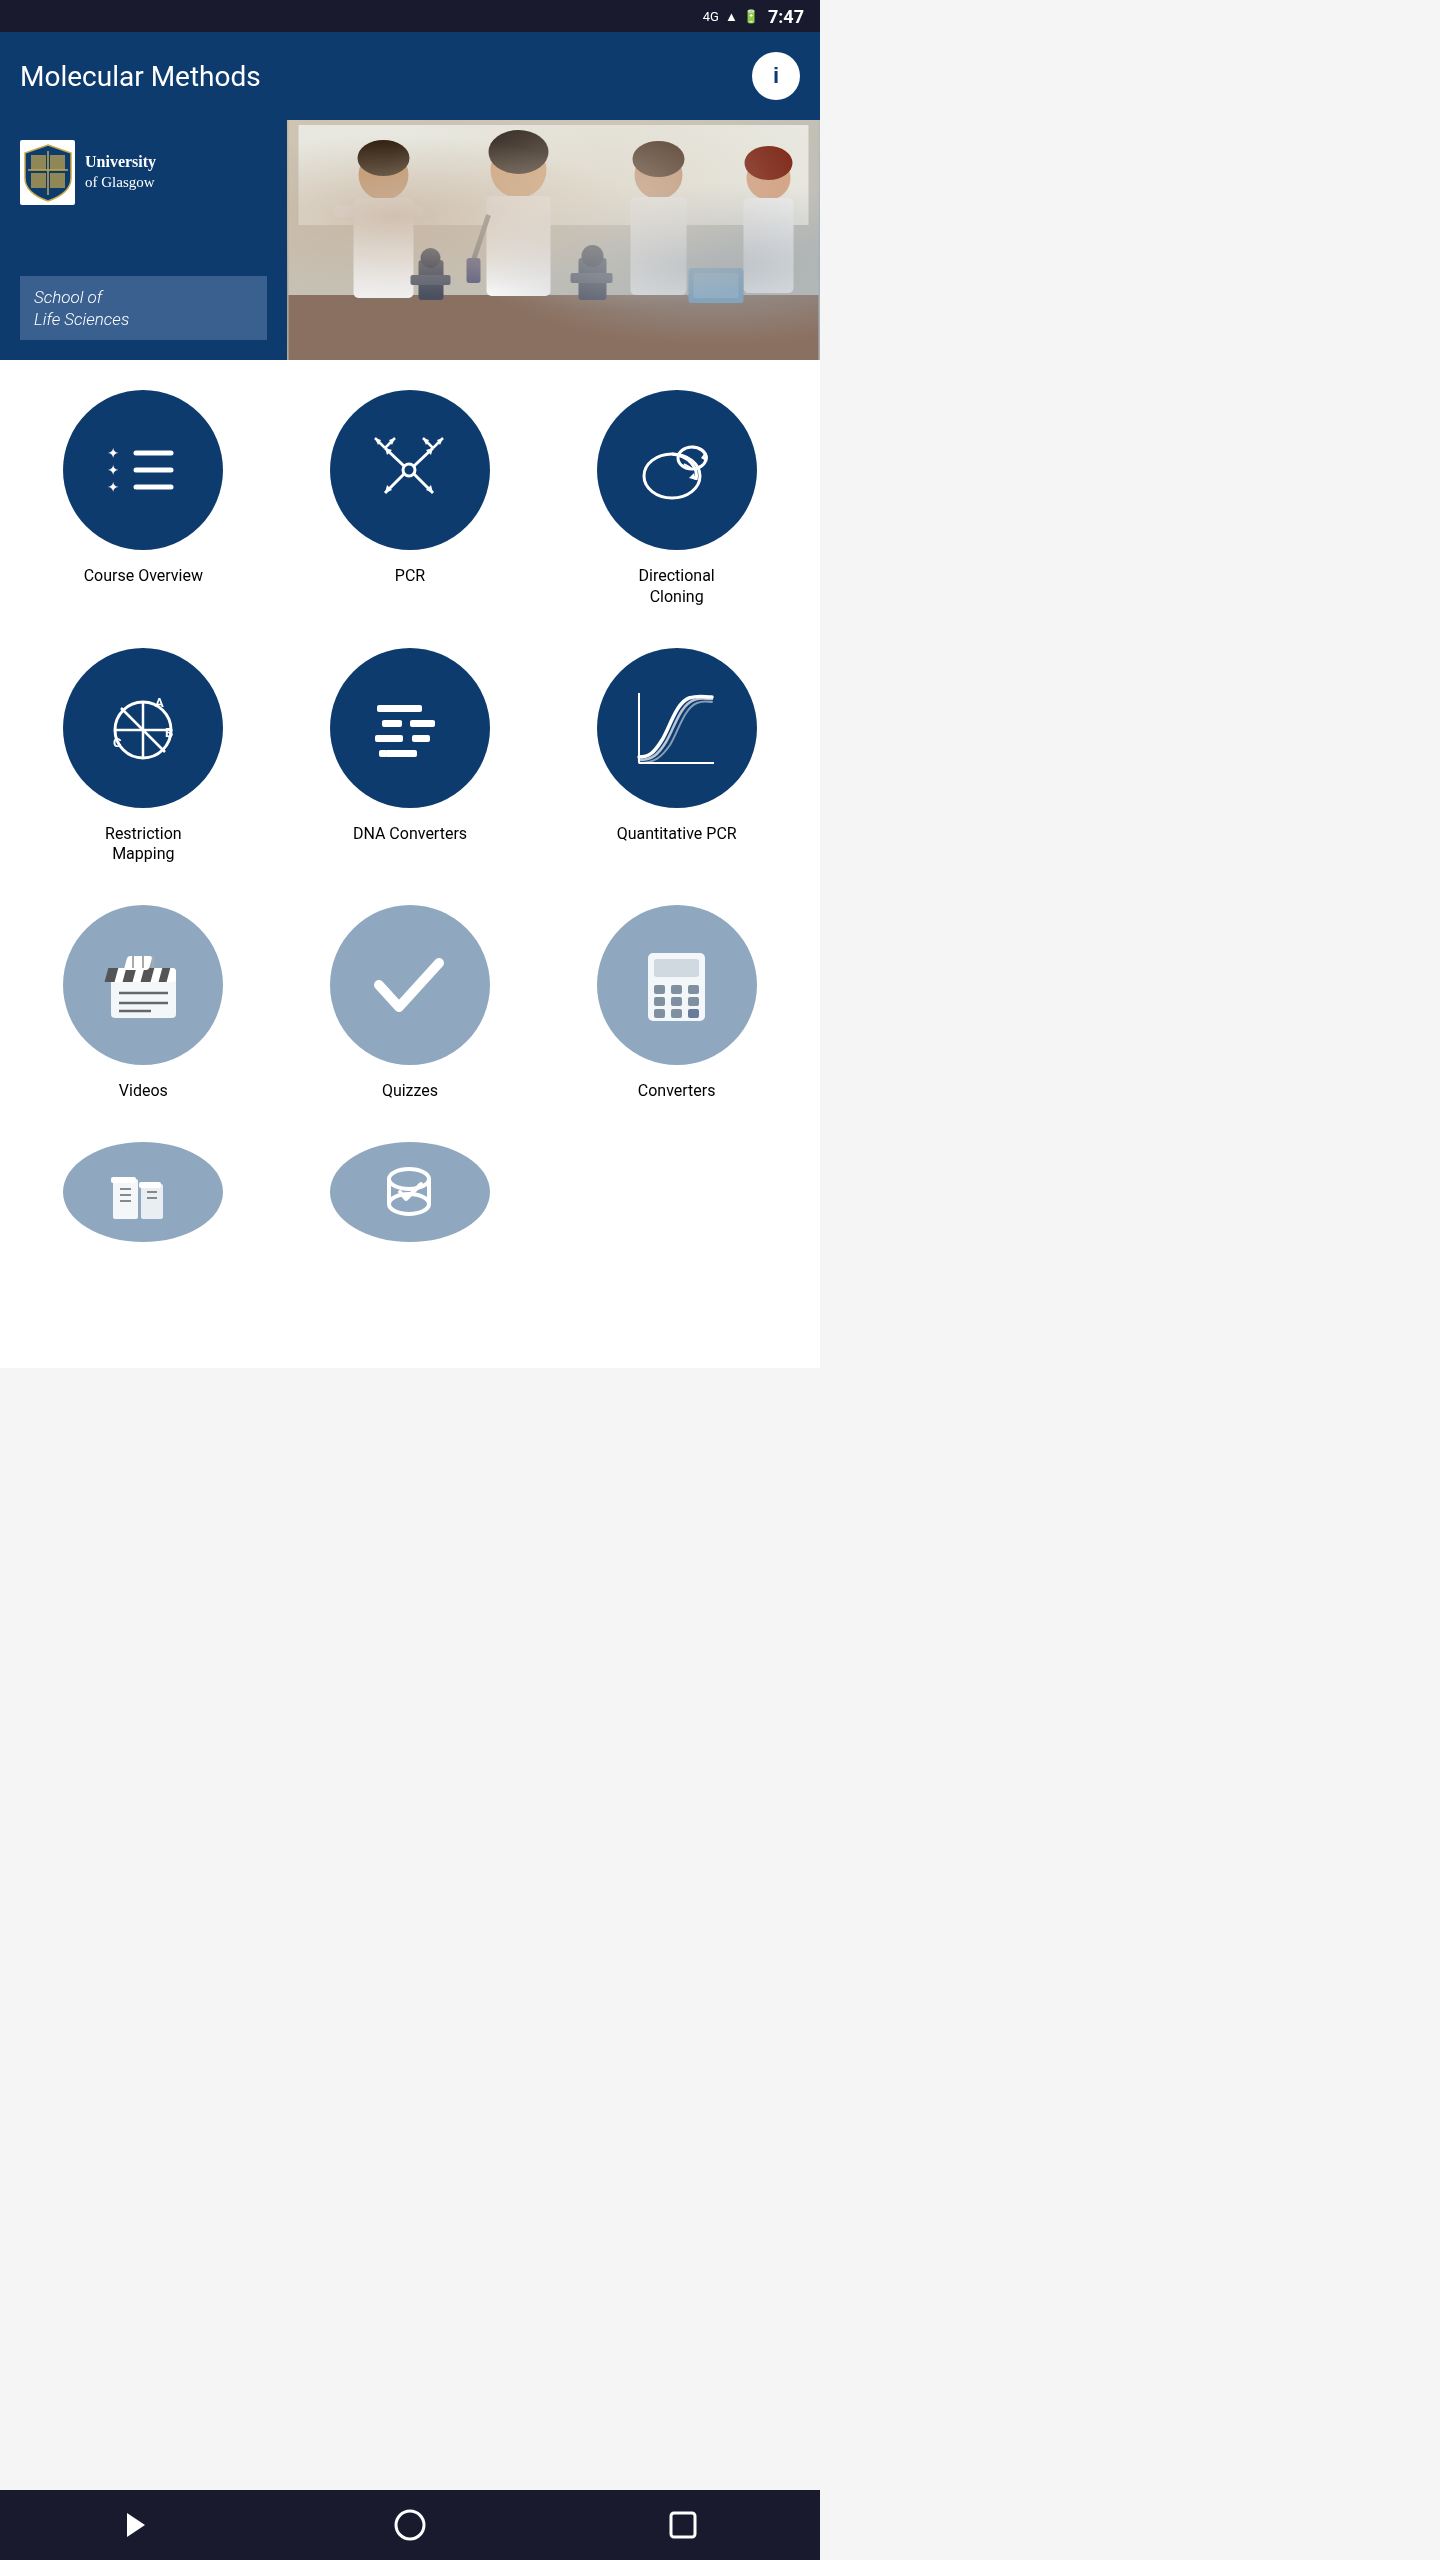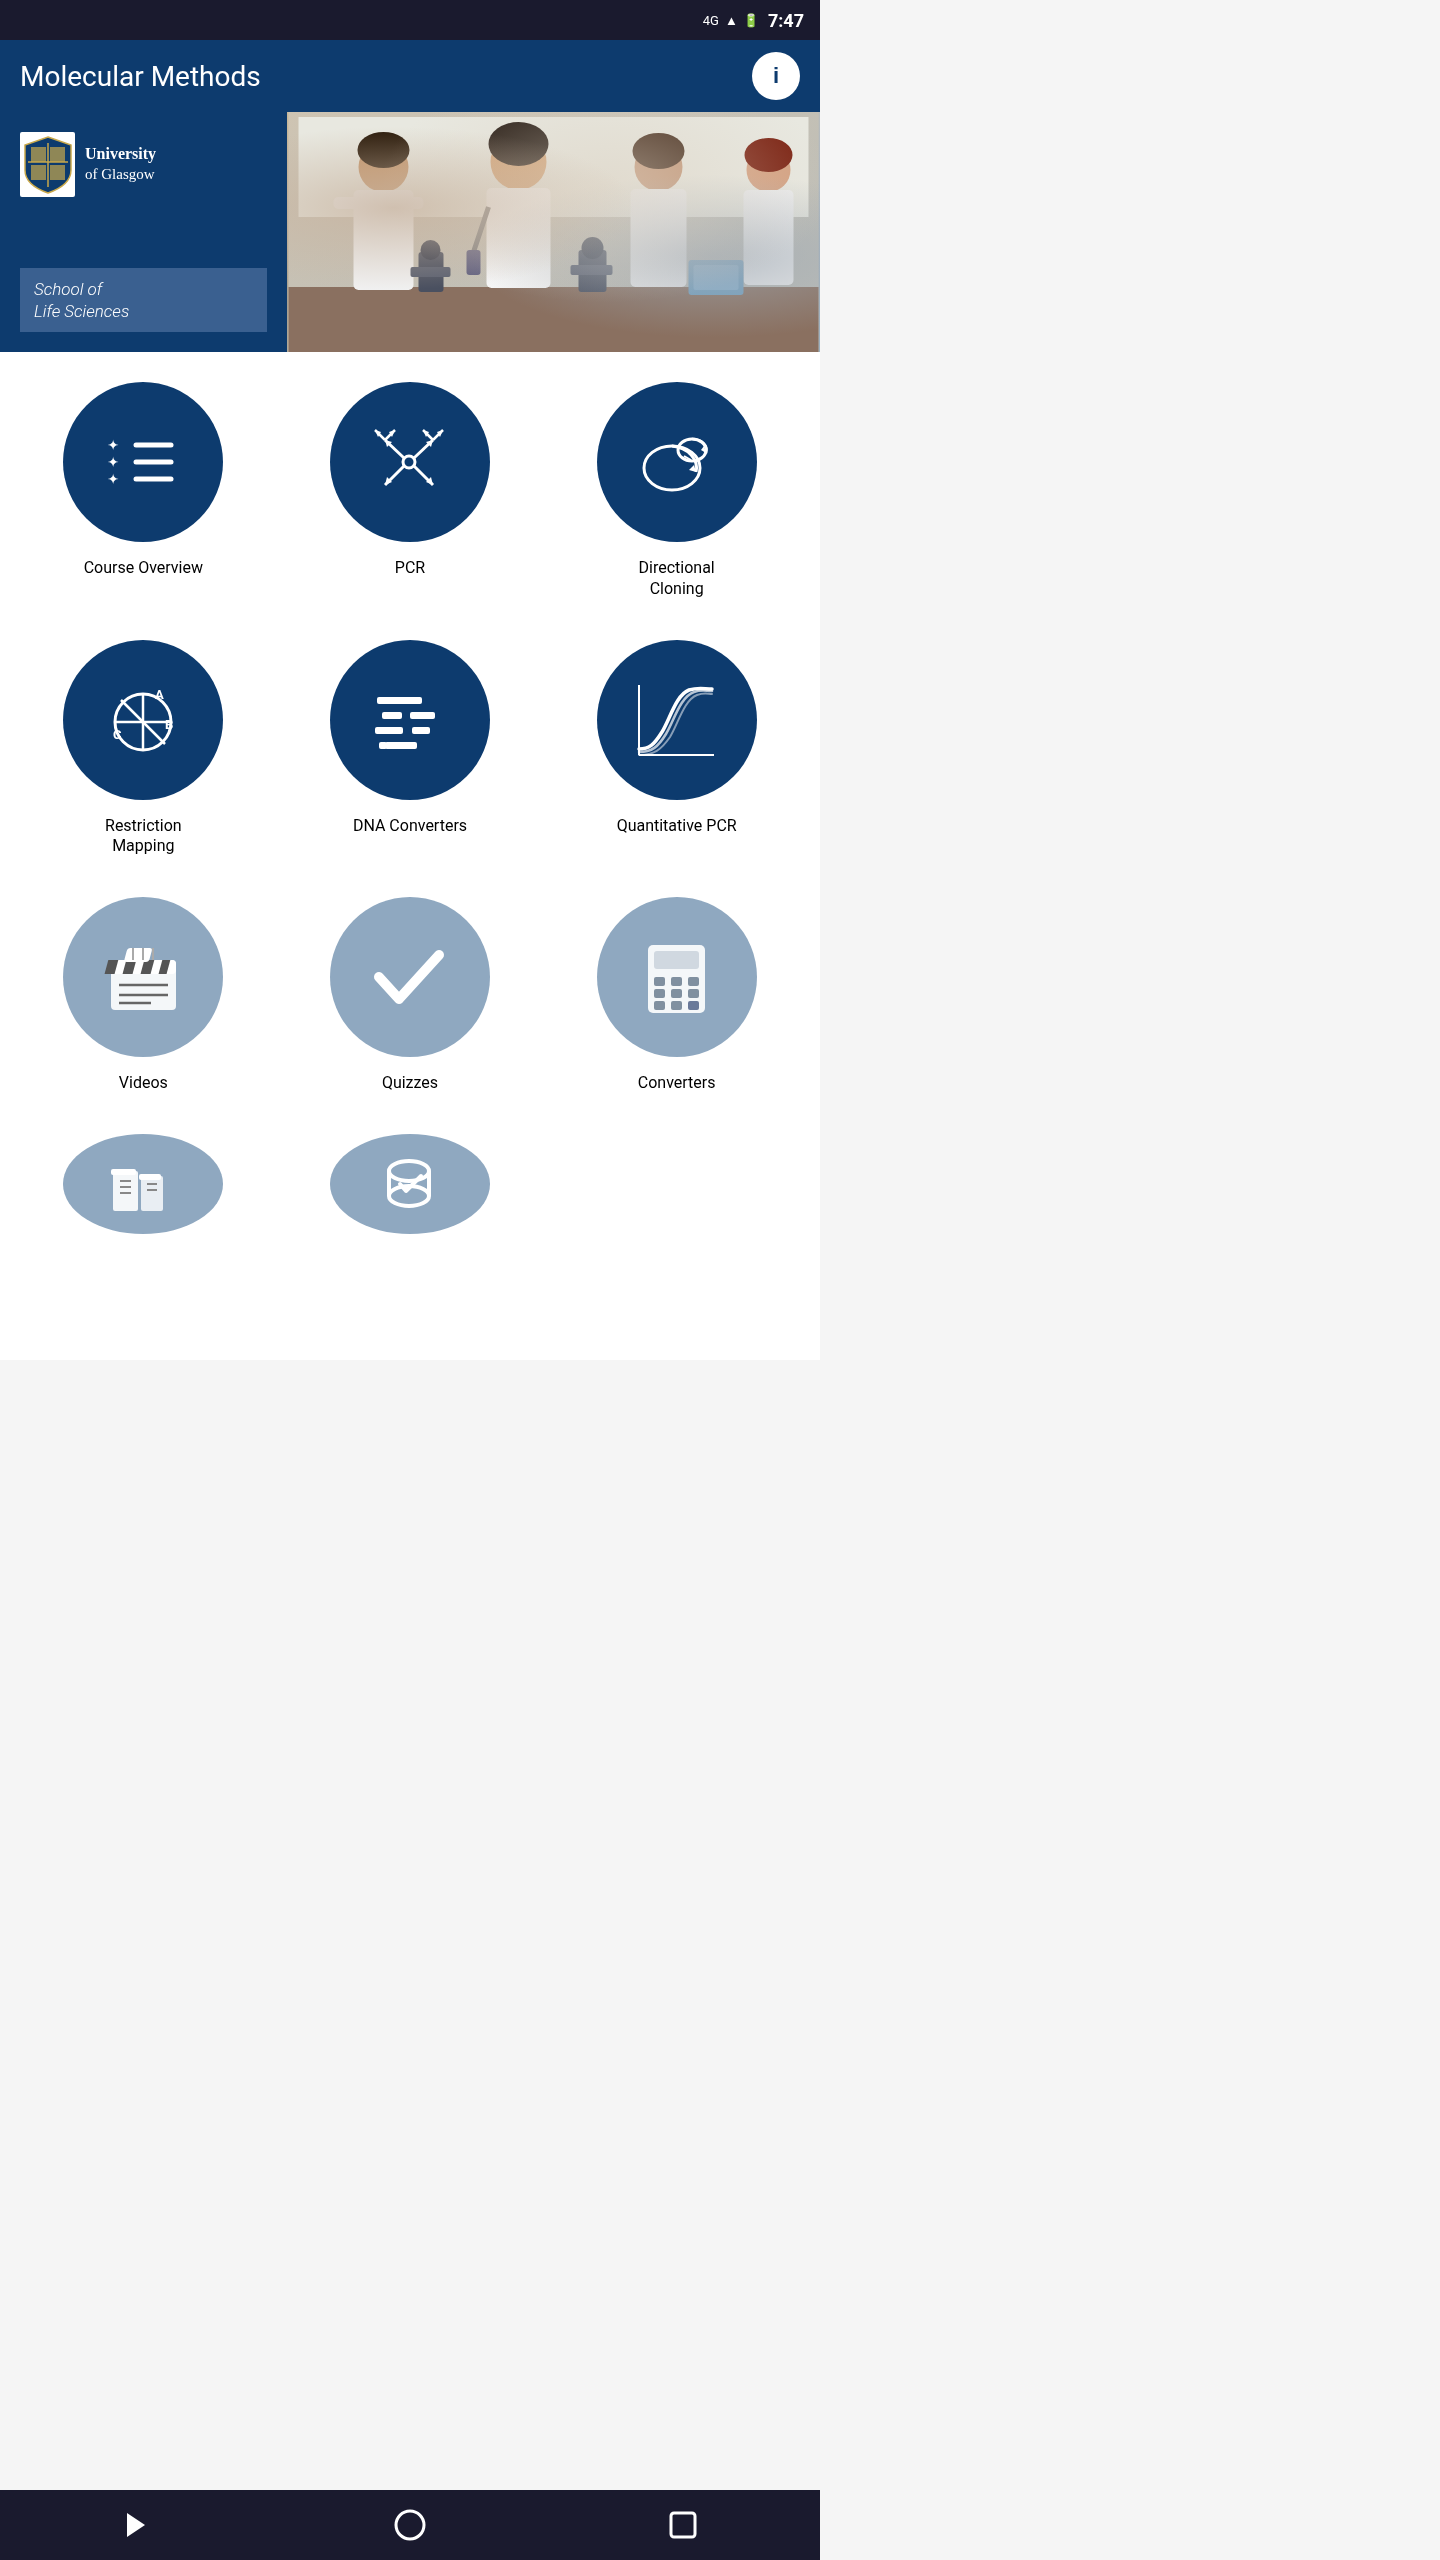--- a/index.html
+++ b/index.html
@@ -17,21 +17,21 @@
     }
 
     
     .status-bar {
       background: #1a1a2e;
       color: white;
       display: flex;
       justify-content: flex-end;
       align-items: center;
       padding: 6px 16px;
-      height: 40px;
+      height: 32px;
       gap: 8px;
     }
 
     .status-bar-time {
       font-size: 18px;
       font-weight: bold;
       text-align: right;
     }
 
     .status-icons {
@@ -42,21 +42,21 @@
     }
 
     
     .app-bar {
       background: #0d3b6e;
       color: white;
       display: flex;
       justify-content: space-between;
       align-items: center;
       padding: 16px 20px;
-      height: 72px;
+      height: 88px;
     }
 
     .app-title {
       font-size: 28px;
       font-weight: 400;
       color: white;
     }
 
     .info-button {
       width: 48px;

